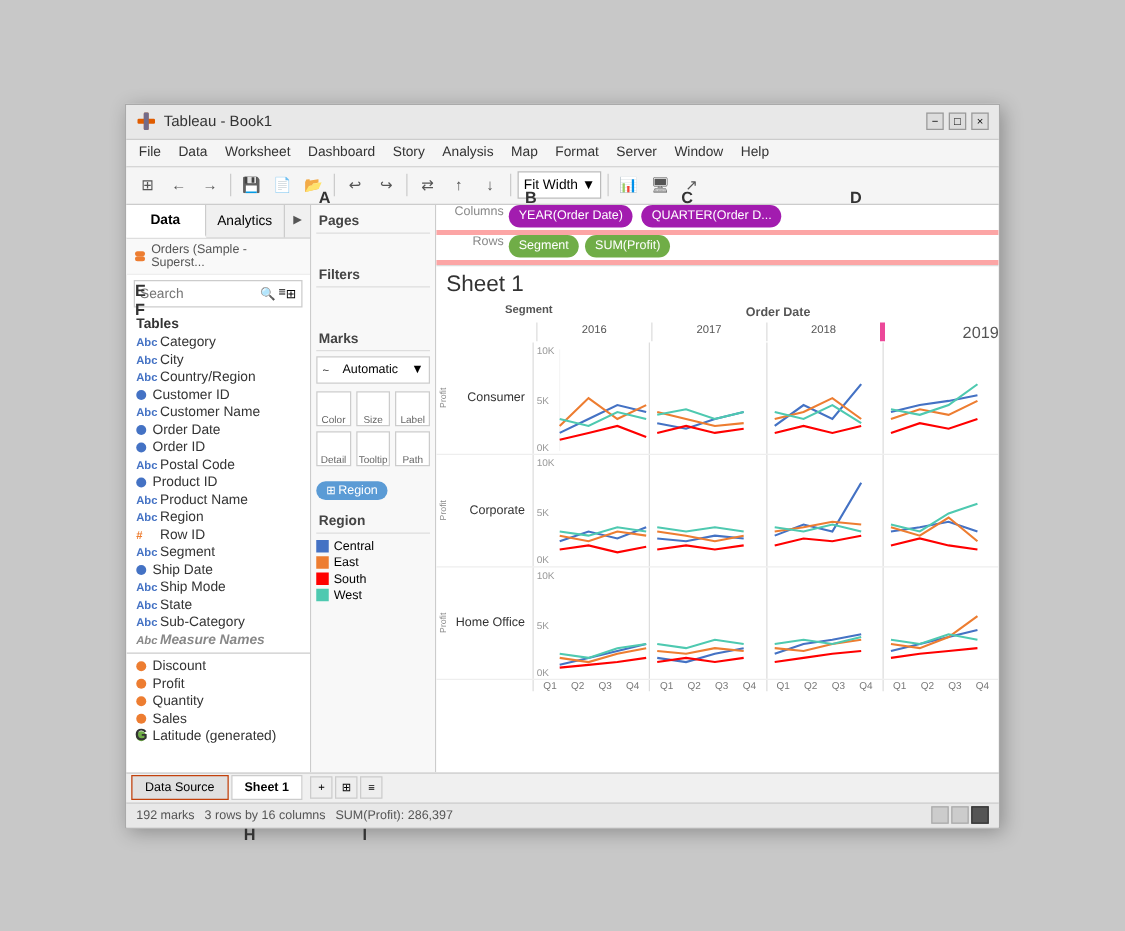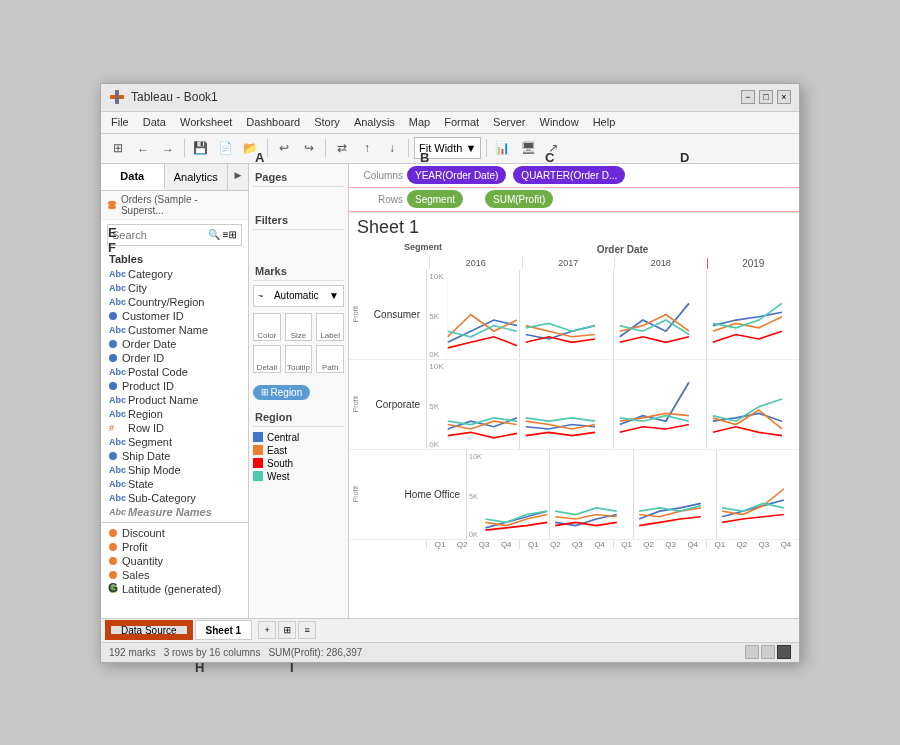--- a/index.html
+++ b/index.html
@@ -300,42 +300,42 @@
       background: white;
       display: flex;
       flex-direction: column;
       overflow: hidden;
     }
     .shelf-rows {
       border-bottom: 1px solid #ddd;
     }
     .shelf-row {
       display: flex;
-      align-items: center;
+      align-items: flex-start;
       height: 24px;
-      border-bottom: 1px solid #fca5a5;
+      border-bottom: 4px solid #fca5a5;
       gap: 4px;
       padding: 0 4px;
     }
     .shelf-label {
       font-size: 10px;
       color: #888;
       width: 50px;
       text-align: right;
     }
     .shelf-pill {
       height: 18px;
       border-radius: 9px;
       padding: 0 8px;
       font-size: 10px;
       display: flex;
       align-items: center;
       cursor: pointer;
     }
-    .pill-teal { background: #6d28d9; color: white; }
+    .pill-teal { background: #a21caf; color: white; }
     .pill-green { background: #70AD47; color: white; }
     .sheet-title-row {
       padding: 4px 8px;
       font-size: 18px;
       color: #333;
       font-weight: 300;
     }
     .viz-area {
       flex: 1;
       position: relative;
@@ -362,21 +362,21 @@
       height: 24px;
       display: flex;
       align-items: center;
       gap: 2px;
       padding: 0 4px;
     }
     .data-source-tab {
       height: 20px;
       padding: 0 10px;
       font-size: 10px;
-      border: 6px solid #c2410c;
+      border: 1px solid #c2410c;
       background: #e0e0e0;
       display: flex;
       align-items: center;
       cursor: pointer;
     }
     .sheet-tab {
       height: 20px;
       padding: 0 10px;
       font-size: 10px;
       border: 1px solid #ccc;
@@ -676,42 +676,42 @@
           </div>
           <div class="shelf-pill pill-teal" style="margin-left:3px;">
             <span>QUARTER(Order D...</span>
           </div>
         </div>
         <div class="shelf-row">
           <span class="shelf-label">Rows</span>
           <div class="shelf-pill pill-green">
             <span>Segment</span>
           </div>
-          <div class="shelf-pill pill-green" style="margin-left:18px;">
+          <div class="shelf-pill pill-green" style="margin-left:1px;">
             <span>SUM(Profit)</span>
           </div>
         </div>
       </div>
 
       <div class="sheet-title-row">Sheet 1</div>
 
       <div class="viz-area">
 
         <div style="display:flex;padding-left:55px;margin-bottom:2px;align-items:flex-start;">
           <span style="font-size:9px;font-weight:bold;color:#555;margin-right:4px;">Segment</span>
           <div style="flex:1;text-align:center;">
             <span style="font-size:10px;font-weight:bold;color:#555;">Order Date</span>
           </div>
         </div>
 
         <div style="display:flex;padding-left:80px;margin-bottom:1px;">
           <div style="flex:1;text-align:center;font-size:9px;color:#555;border-left:1px solid #ddd;">2016</div>
           <div style="flex:1;text-align:center;font-size:9px;color:#555;border-left:1px solid #ddd;">2017</div>
           <div style="flex:1;text-align:center;font-size:9px;color:#555;border-left:1px solid #ddd;">2018</div>
-          <div style="flex:1;text-align:center;font-size:10px;color:#555;border-left:1px solid #ec4899;">2019</div>
+          <div style="flex:1;text-align:right;font-size:13px;color:#555;border-left:4px solid #ec4899;">2019</div>
         </div>
 
         <div style="display:flex;border-bottom:1px solid #eee;height:90px;">
           <div style="width:12px;display:flex;align-items:center;justify-content:center;">
             <span style="font-size:7px;color:#888;writing-mode:vertical-rl;transform:rotate(180deg);">Profit</span>
           </div>
           <div style="width:65px;display:flex;align-items:center;justify-content:flex-end;padding-right:6px;">
             <span style="font-size:10px;color:#333;padding-left:34px;">Consumer</span>
           </div>
           <div style="flex:1;display:flex;">
@@ -805,21 +805,21 @@
                 <polyline points="5,50 25,55 45,42 65,35" fill="none" stroke="#4EC9B0" stroke-width="1.5"></polyline>
               </svg>
             </div>
           </div>
         </div>
 
         <div style="display:flex;border-bottom:1px solid #eee;height:90px;">
           <div style="width:12px;display:flex;align-items:center;justify-content:center;">
             <span style="font-size:7px;color:#888;writing-mode:vertical-rl;transform:rotate(180deg);">Profit</span>
           </div>
-          <div style="width:65px;display:flex;align-items:center;justify-content:flex-end;padding-right:6px;margin-left:40px;">
+          <div style="width:65px;display:flex;align-items:center;justify-content:flex-end;padding-right:6px;">
             <span style="font-size:10px;color:#333;">Home Office</span>
           </div>
           <div style="flex:1;display:flex;">
             <div style="flex:1;border-left:1px solid #ddd;">
               <svg width="100%" height="100%" viewBox="0 0 80 80" preserveAspectRatio="none">
                 <text x="2" y="8" font-size="7" fill="#999">10K</text>
                 <text x="2" y="44" font-size="7" fill="#999">5K</text>
                 <text x="2" y="78" font-size="7" fill="#999">0K</text>
                 <polyline points="18,70 38,65 58,60 78,55" fill="none" stroke="#4472C4" stroke-width="1.5"></polyline>
                 <polyline points="18,65 38,68 58,62 78,58" fill="none" stroke="#ED7D31" stroke-width="1.5"></polyline>

